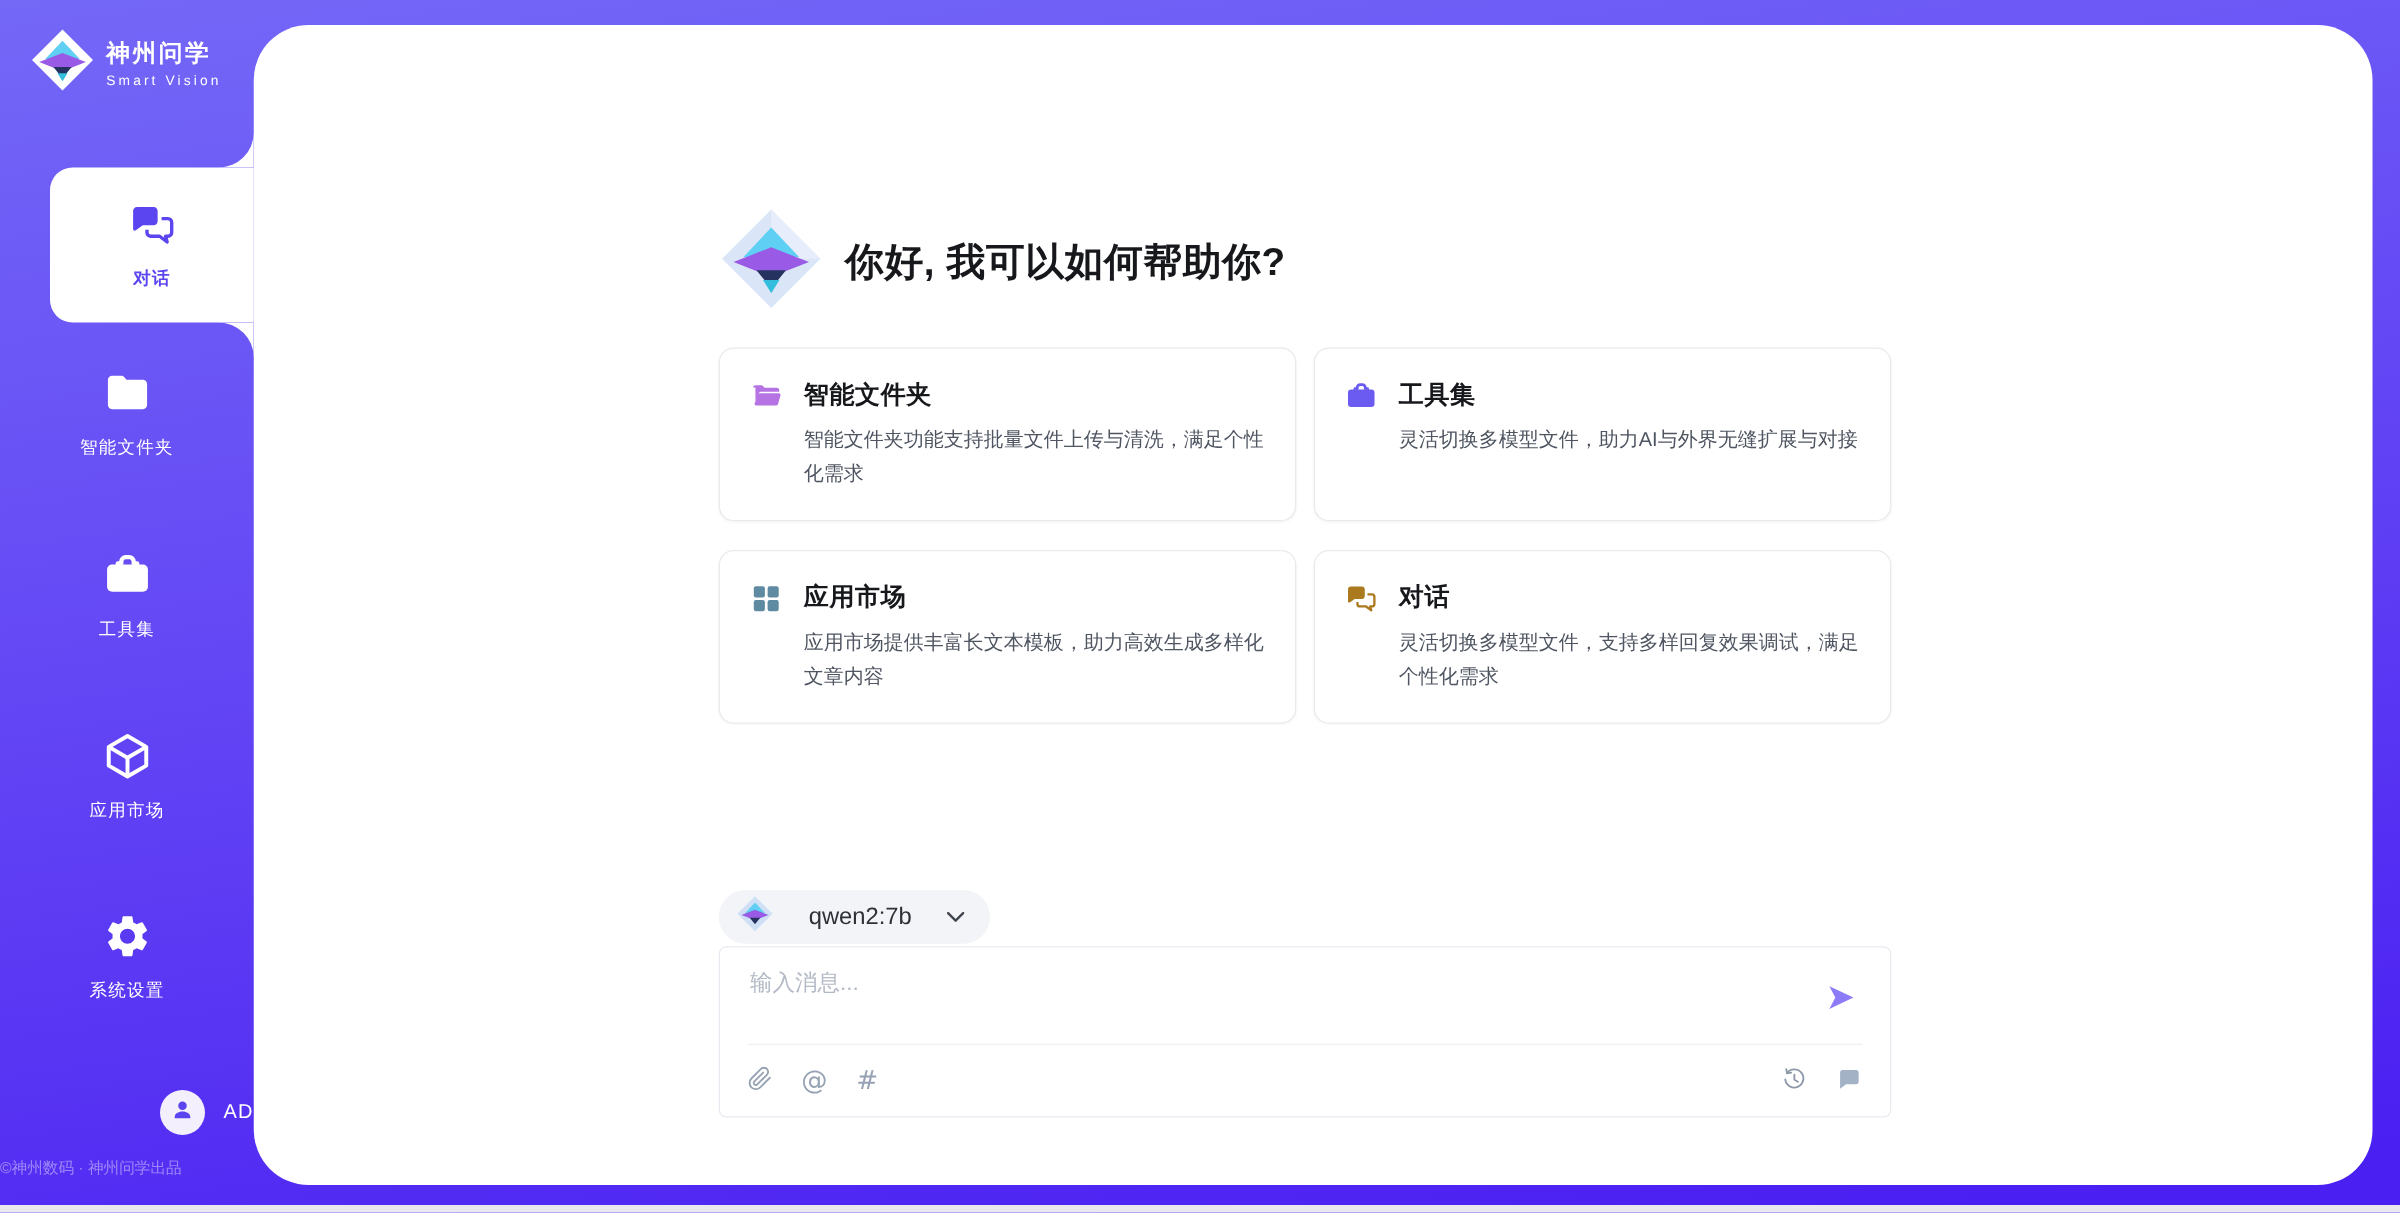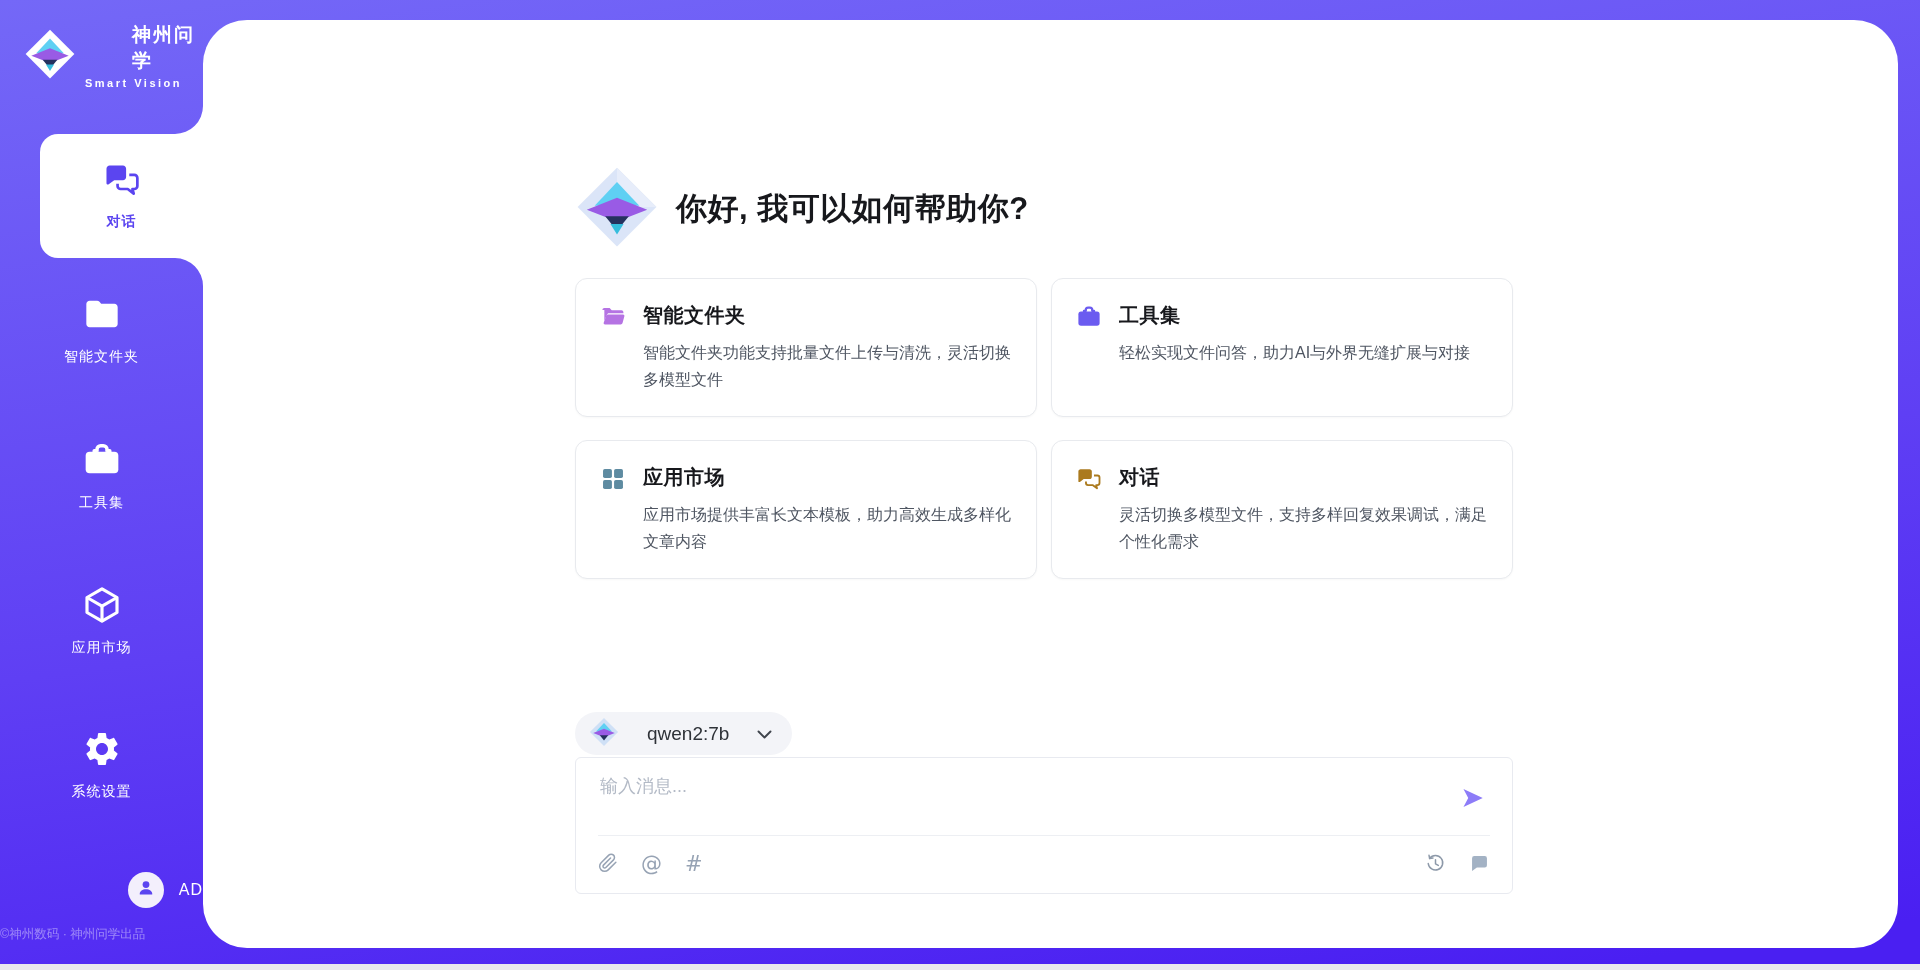--- a/index.html
+++ b/index.html
@@ -16,22 +16,22 @@
   
   .main-panel {
     position:absolute; left:203px; top:20px; width:1695px; height:928px;
     background:#ffffff; border-radius:44px;
   }
 
   
   .sidebar { position:absolute; left:0; top:0; width:203px; height:964px; }
   .logo-block { position:absolute; left:24px; top:22px; display:flex; align-items:center; gap:9px; }
   .logo-text { display:flex; flex-direction:column; gap:3px; }
-  .logo-name { color:#fff; font-size:19px; font-weight:700; letter-spacing:2px;margin-left:47px; }
-  .logo-sub { color:#fff; font-size:11px; letter-spacing:2.5px; font-weight:700; }
+  .logo-name { color:#fff; font-size:19px; font-weight:700; letter-spacing:2px; }
+  .logo-sub { color:#fff; font-size:11px; letter-spacing:2.5px; font-weight:400; }
 
   .active-tab {
     position:absolute; left:40px; top:134px; width:163px; height:124px;
     background:#fff; border-radius:18px 0 0 18px;
     display:flex; flex-direction:column; align-items:center; justify-content:center; gap:10px;
     color:#5b45f0; cursor:pointer;
   }
   .tab-curve { position:absolute; left:175px; width:28px; height:28px; }
   .tab-curve.top { top:106px; }
   .tab-curve.bottom { top:258px; }
@@ -228,36 +228,36 @@
 
     <div class="feature-card">
       <span class="card-icon">
         <svg width="26" height="26" viewBox="0 0 24 24" fill="#b573e3">
           <path d="M2.2 5.6c0-1 .8-1.8 1.8-1.8h4.9l1.9 2h9c1 0 1.8.8 1.8 1.8v1H8.3c-.9 0-1.6.5-1.9 1.3L4 15.5V5.6z"></path>
           <path d="M8.6 9.8h12.7c.8 0 1.4.8 1.2 1.6l-1.7 6.2c-.2.8-.9 1.3-1.7 1.3H4.6c-.8 0-1.4-.8-1.2-1.6l2.2-6.2c.3-.8 1-1.3 1.8-1.3z"></path>
         </svg>
       </span>
       <div>
         <div class="card-title">智能文件夹</div>
-        <div class="card-desc">智能文件夹功能支持批量文件上传与清洗，灵活切换多模型文件</div>
+        <div class="card-desc">智能文件夹功能支持批量文件上传与清洗，满足个性化需求</div>
       </div>
     </div>
 
     <div class="feature-card">
       <span class="card-icon">
         <svg width="26" height="26" viewBox="0 0 24 24" style="color:#6b5bf0">
           <path d="M9 7V5.6c0-1.2 1-2.2 2.2-2.2h1.6c1.2 0 2.2 1 2.2 2.2V7" fill="none" stroke="currentColor" stroke-width="2.1"></path>
           <rect x="2.2" y="7" width="19.6" height="13" rx="2.4" fill="currentColor"></rect>
           <rect x="6.3" y="5.4" width="3.2" height="4.8" rx="1.1" fill="currentColor"></rect>
           <rect x="14.5" y="5.4" width="3.2" height="4.8" rx="1.1" fill="currentColor"></rect>
         </svg>
       </span>
       <div>
         <div class="card-title">工具集</div>
-        <div class="card-desc">轻松实现文件问答，助力AI与外界无缝扩展与对接</div>
+        <div class="card-desc">灵活切换多模型文件，助力AI与外界无缝扩展与对接</div>
       </div>
     </div>
 
     <div class="feature-card">
       <span class="card-icon">
         <svg width="26" height="26" viewBox="0 0 24 24" fill="#5e8ba1">
           <rect x="2.8" y="2.8" width="8.2" height="8.2" rx="1.6"></rect>
           <rect x="13" y="2.8" width="8.2" height="8.2" rx="1.6"></rect>
           <rect x="2.8" y="13" width="8.2" height="8.2" rx="1.6"></rect>
           <rect x="13" y="13" width="8.2" height="8.2" rx="1.6"></rect>

